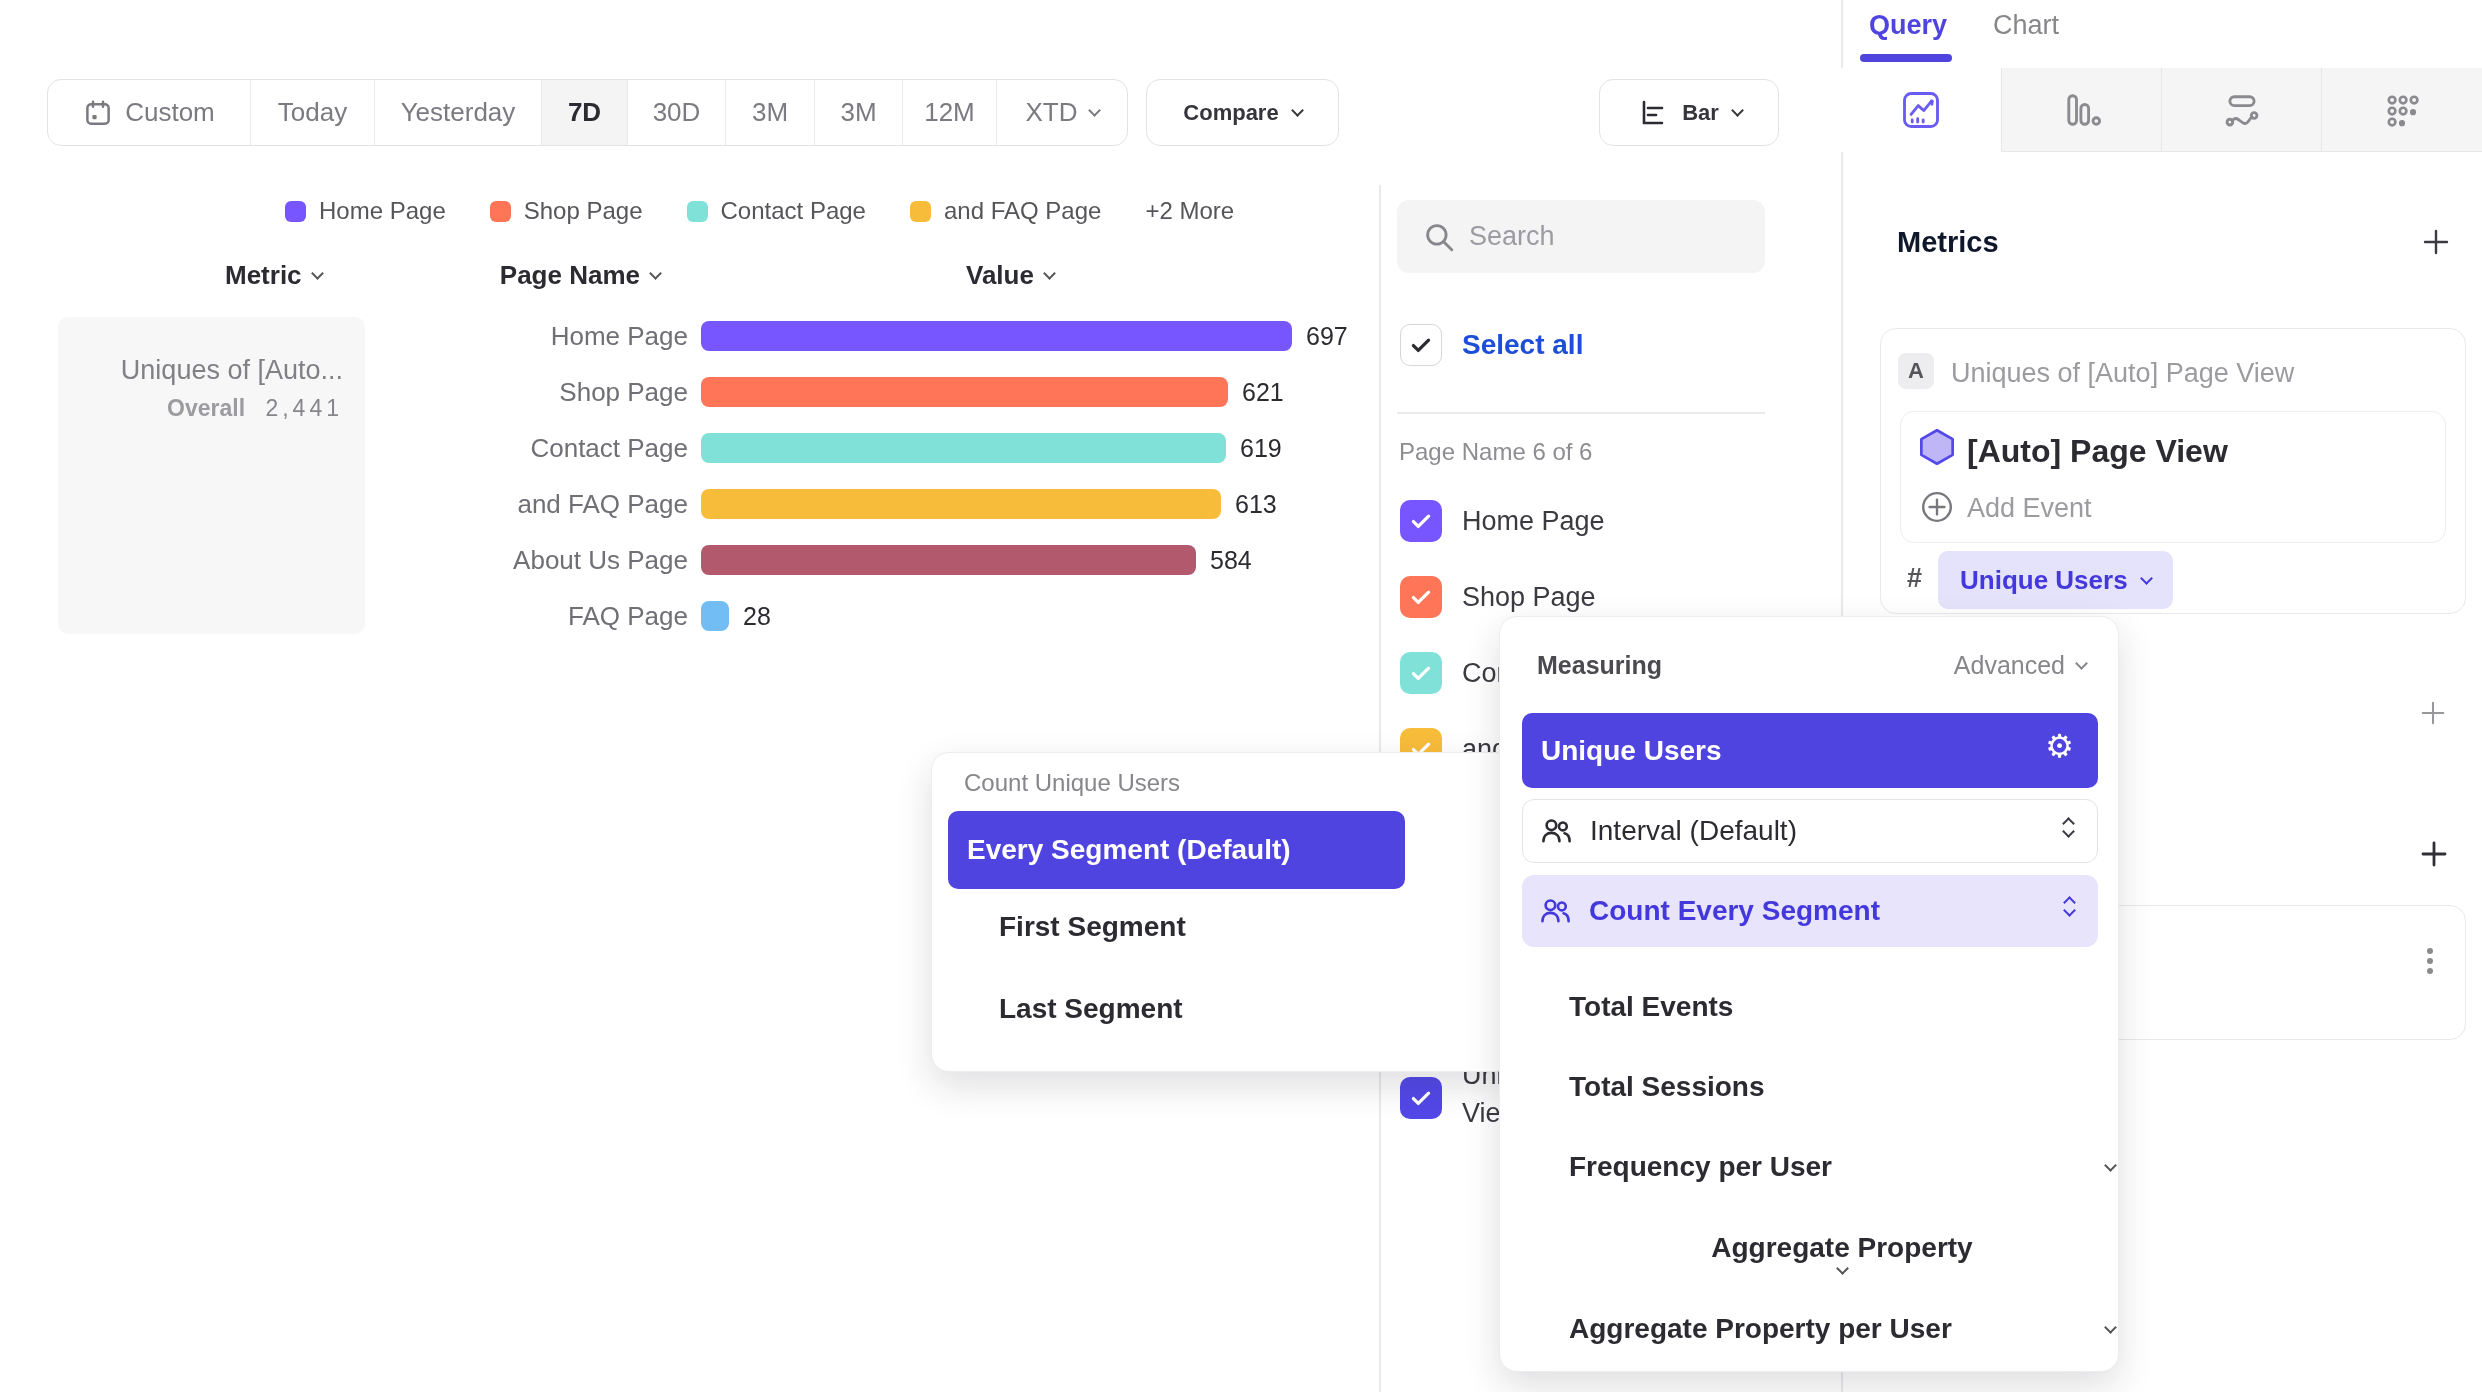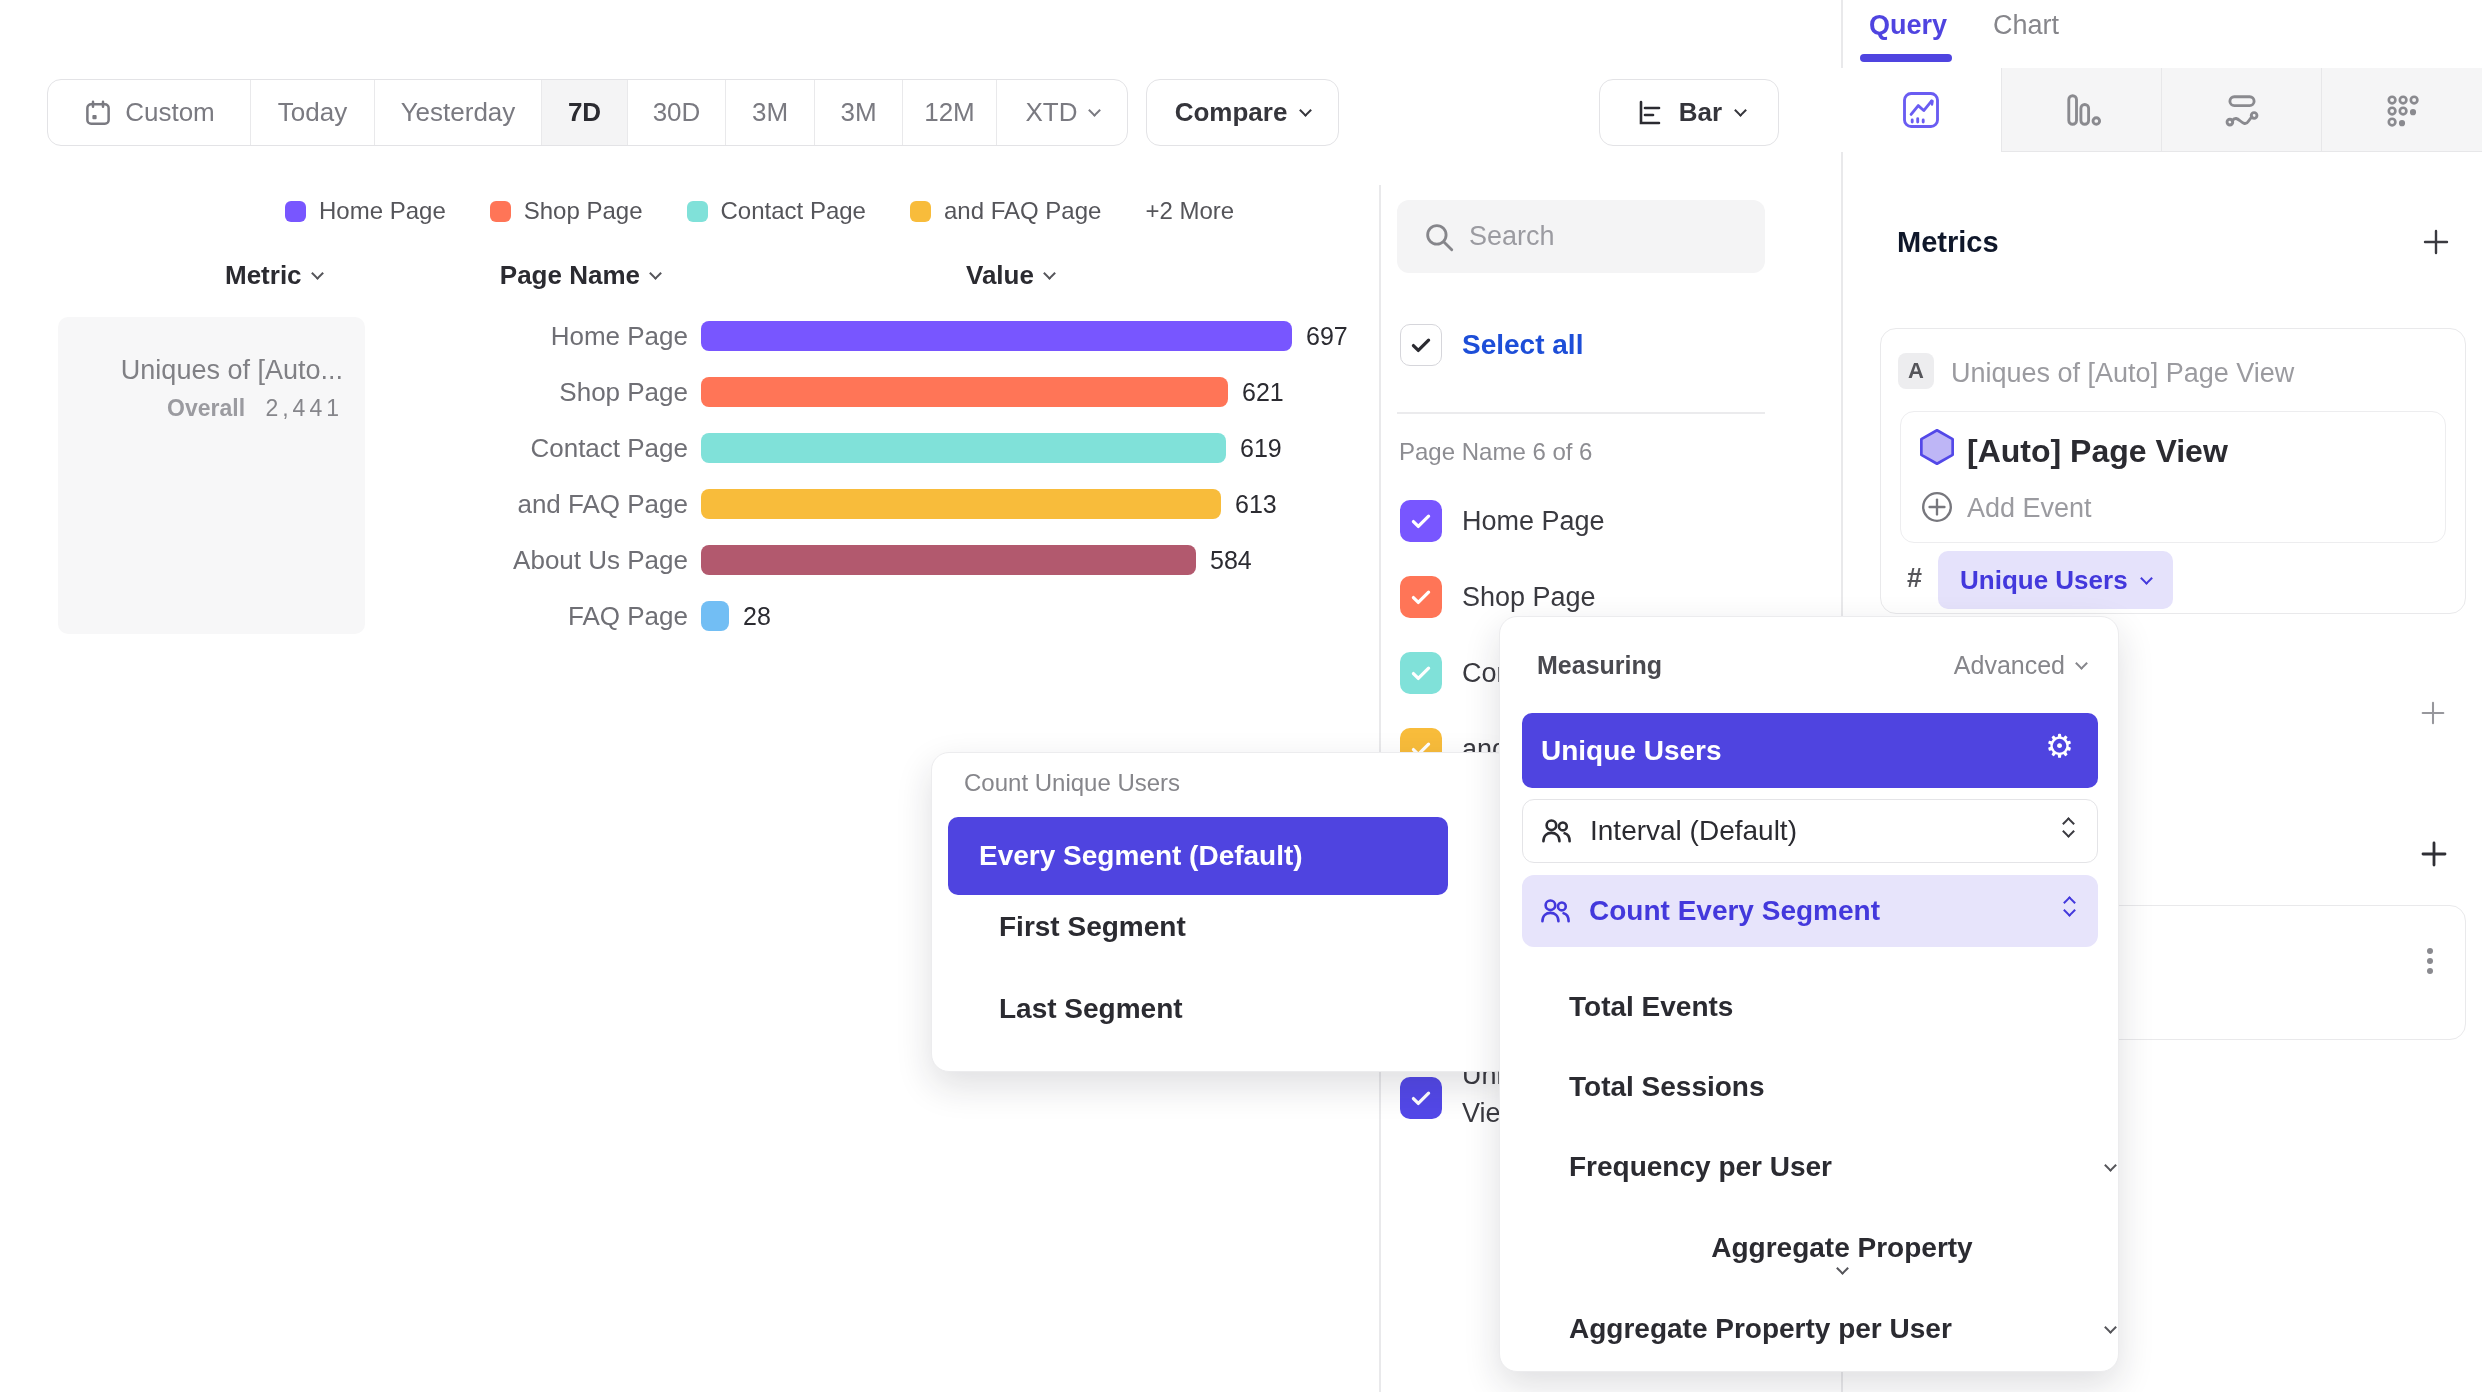--- a/index.html
+++ b/index.html
@@ -11,21 +11,21 @@
   .chev.sm { width:9px; height:9px; border-width:2.2px; }
   .chev.up { transform:rotate(-135deg); margin-bottom:-4px; }
   .stepper { display:inline-flex; flex-direction:column; align-items:center; gap:3px; }
 
   
   .tb-group { left:47px; top:79px; height:67px; display:flex; border:1.5px solid #e3e3e6; border-radius:14px; background:#fff; align-items:stretch; }
   .tb-seg { display:flex; align-items:center; justify-content:center; gap:12px; font-size:26px; font-weight:500; color:#7a7a81; border-right:1.5px solid #e9e9eb; cursor:pointer; }
   .tb-seg:last-child { border-right:none; border-radius:0 12px 12px 0; }
   .tb-seg:first-child { border-radius:12px 0 0 12px; }
   .tb-seg.sel { background:#f4f4f5; color:#2b2b31; font-weight:700; }
-  .btn { height:67px; border:1.5px solid #e3e3e6; border-radius:14px; background:#fff; display:flex; align-items:center; justify-content:center; gap:14px; font-size:26px; font-weight:600; color:#35353b; }
+  .btn { height:67px; border:1.5px solid #e3e3e6; border-radius:14px; background:#fff; display:flex; align-items:center; justify-content:center; gap:14px; font-size:22px; font-weight:600; color:#35353b; }
 
   
   .legend { left:285px; top:197px; display:flex; align-items:center; gap:44px; }
   .lg-item { display:flex; align-items:center; gap:13px; font-size:24px; font-weight:500; color:#55555a; }
   .swatch { width:21px; height:21px; border-radius:6px; }
 
   
   .th { font-size:26px; font-weight:700; color:#2b2b31; display:flex; align-items:center; gap:11px; }
   .th .chev { color:#55555a; }
 
@@ -349,21 +349,21 @@
 <div class="abs card" style="left:1880px; top:905px; width:586px; height:135px;">
   <div class="kebab abs" style="right:32px; top:38px;">
       <span></span>
       <span></span>
       <span></span>
     </div>
 </div>
 
 <div class="pop" style="left:931px; top:752px; width:582px; height:320px; z-index:30;">
   <div class="pop-title abs" style="left:32px; top:16px;">Count Unique Users</div>
-  <div class="opt-sel abs" style="left:16px; top:64px; width:500px; height:78px; padding-left:31px;">
+  <div class="opt-sel abs" style="left:16px; top:58px; width:457px; height:78px; padding-left:19px;">
     <span>Every Segment (Default)</span>
   </div>
   <div class="opt abs" style="left:35px; top:158px;">First Segment</div>
   <div class="opt abs" style="left:35px; top:240px;">Last Segment</div>
 </div>
 
 <div class="pop" style="left:1499px; top:616px; width:620px; height:756px; z-index:40;">
   <div class="abs" style="left:37px; top:34px; font-size:25px; font-weight:700; color:#4a4a50;">Measuring</div>
   <div class="abs" style="right:32px; top:34px; font-size:25px; color:#86868b; display:flex; align-items:center; gap:12px;">
     <span>Advanced</span>

